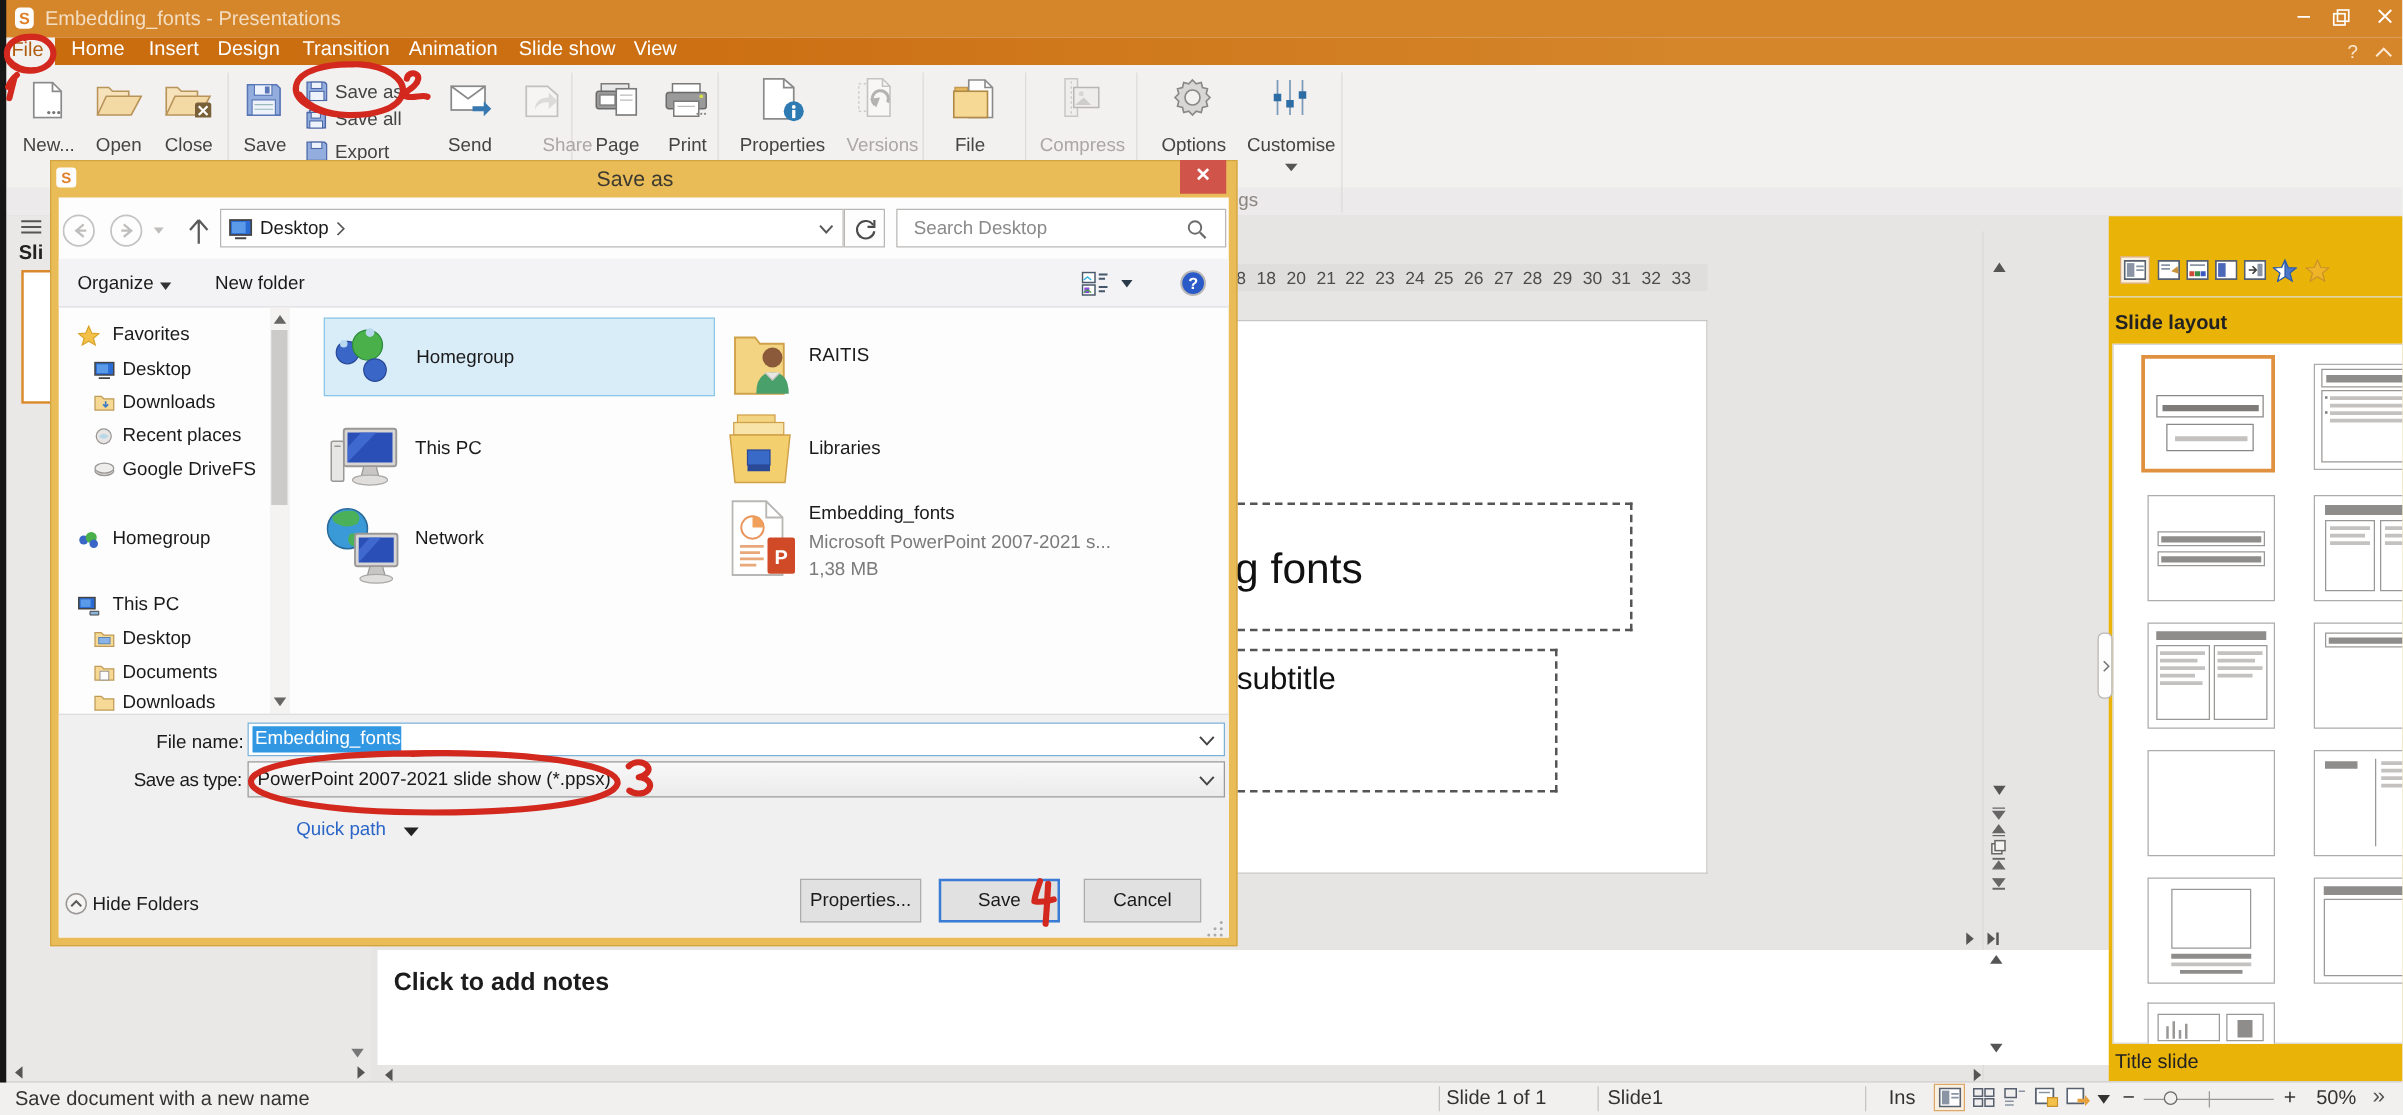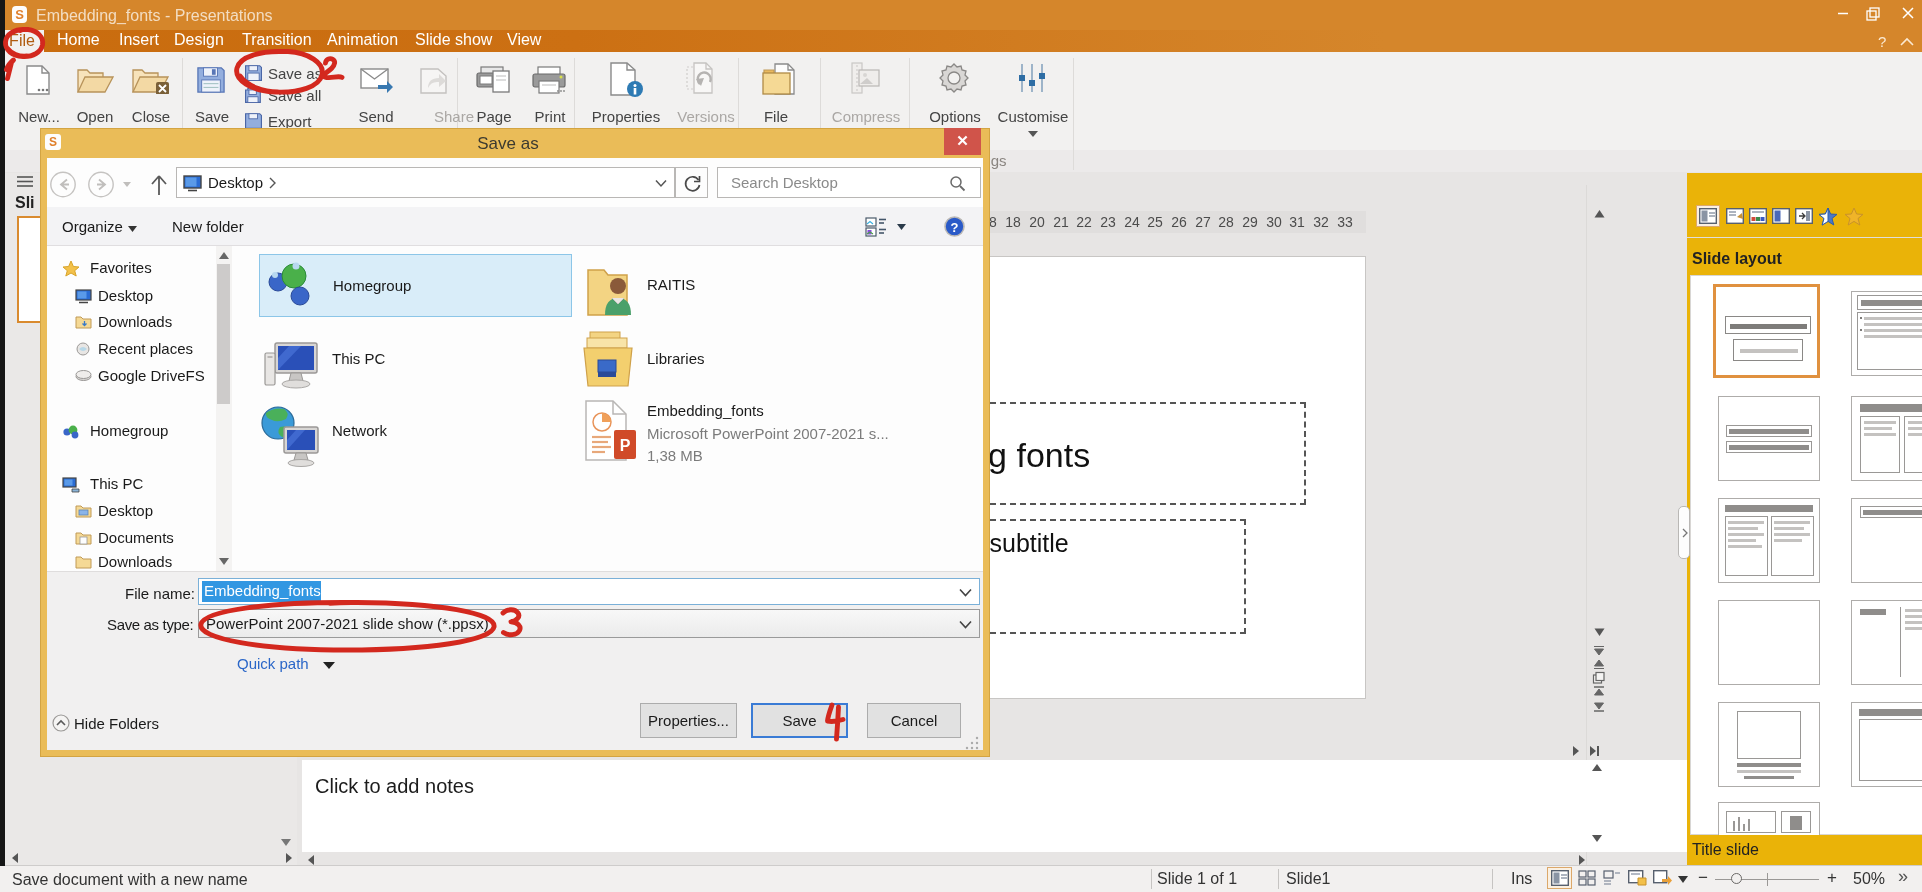--- a/index.html
+++ b/index.html
@@ -20,21 +20,21 @@
 .rlabel { position:absolute; top:56px; font-size:15px; color:#444; width:80px; text-align:center; }
 .rlabel.dis { color:#aaa7a4; }
 .rsep { position:absolute; top:6px; width:1px; height:112px; background:#dddbd9; }
 .smalltxt { position:absolute; font-size:15px; color:#444; }
 
 #leftpanel { left:5px; top:173px; width:292px; height:692px; background:#eae8e7; }
 #ruler { left:985px; top:211px; width:381px; height:22px; overflow:hidden; background:#e0dedd; color:#4c4c4c; font-size:14px; }
 .rnum { position:absolute; top:3px; width:30px; text-align:center; }
 #slide { left:985px; top:256px; width:381px; height:443px; background:#fff; border:1px solid #c8c6c4; border-left:none; }
 .dashbox { position:absolute; border:2px dashed #555; }
-#notes { left:302px; top:760px; width:1536px; height:92px; background:#fff; }
+#notes { left:302px; top:760px; width:1536px; height:92px; background:#fff;font-weight:bold; }
 #blackstrip { left:0; top:0; width:5px; height:866px; background:#161616; }
 
 #sidebar { left:1687px; top:173px; width:310px; height:692px; background:#eab308;text-align:center; }
 #sblist { position:absolute; left:3px; top:102px; width:287px; height:560px; background:#fff; border:1px solid #d8d6d4; }
 .thumb { position:absolute; width:102px; height:85px; background:#fff; border:1px solid #aeacaa; }
 .thumb .bar { position:absolute; background:#8f8d8b; }
 .thumb .lbar { position:absolute; background:#c4c2c0; }
 .thumb .obox { position:absolute; border:1px solid #9a9896; }
 
 #statusbar { left:0; top:865px; width:1922px; height:27px; background:#f2f0ef; border-top:1px solid #cecccb; font-size:16px; color:#333; }

